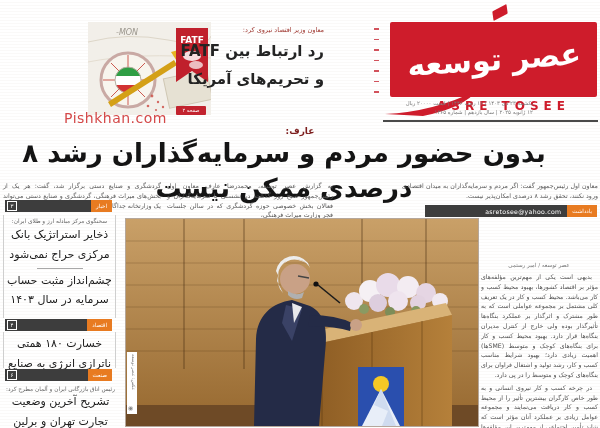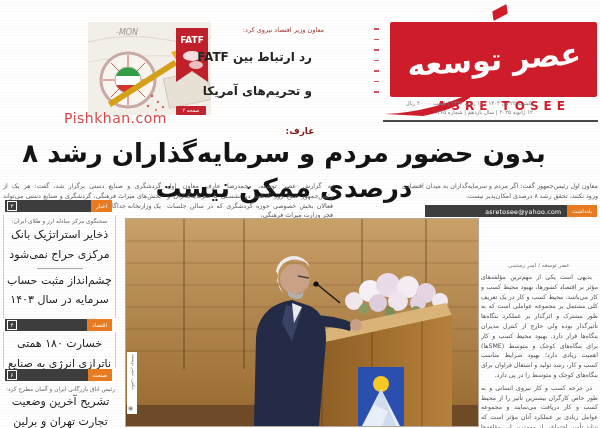--- a/index.html
+++ b/index.html
@@ -8,21 +8,21 @@
     background:
       repeating-linear-gradient(0deg,#ffffff 0 2px,#faf9f8 2px 3px);
     font-family:"DejaVu Sans","Liberation Sans",sans-serif;color:#222;
   }
   .abs{position:absolute;}
   .rtl{direction:rtl;unicode-bidi:embed;}
   
   #fatf-graphic{left:55px;top:22px;width:123px;height:93px;padding-left:33px;}
   #fatf-text{left:176px;top:26px;width:148px;text-align:right;}
   #fatf-kicker{font-size:6.5px;color:#a03a33;margin:0 0 4px 0;}
-  .fatf-title{font-size:12px;font-weight:bold;color:#232323;line-height:1.85;margin:12px;}
+  .fatf-title{font-size:15px;font-weight:bold;color:#232323;line-height:1.85;margin:0;}
   #fatf-badge{left:176px;top:106px;width:30px;height:9px;background:#c2232e;color:#fff;
     font-size:5px;line-height:9px;text-align:center;border-radius:1px;}
   #watermark{left:64px;top:110px;font-size:14px;color:rgba(205,40,40,.85);font-weight:normal;letter-spacing:.5px;}
   
   #masthead-box{left:390px;top:22px;width:207px;height:75px;background:#ce1c2b;border-radius:2px;
     display:flex;align-items:center;justify-content:center;overflow:visible;}
   #masthead-fa{color:#fff;font-size:30px;font-weight:bold;transform:rotate(-4deg);white-space:nowrap;}
   #masthead-en{left:437px;top:99px;color:#ce1c2b;font-size:12px;font-weight:bold;letter-spacing:5px;}
   #masthead-accent{left:492px;top:8px;width:16px;height:9px;background:#ce1c2b;
     transform:rotate(-28deg) skewX(-20deg);border-radius:1px;}

